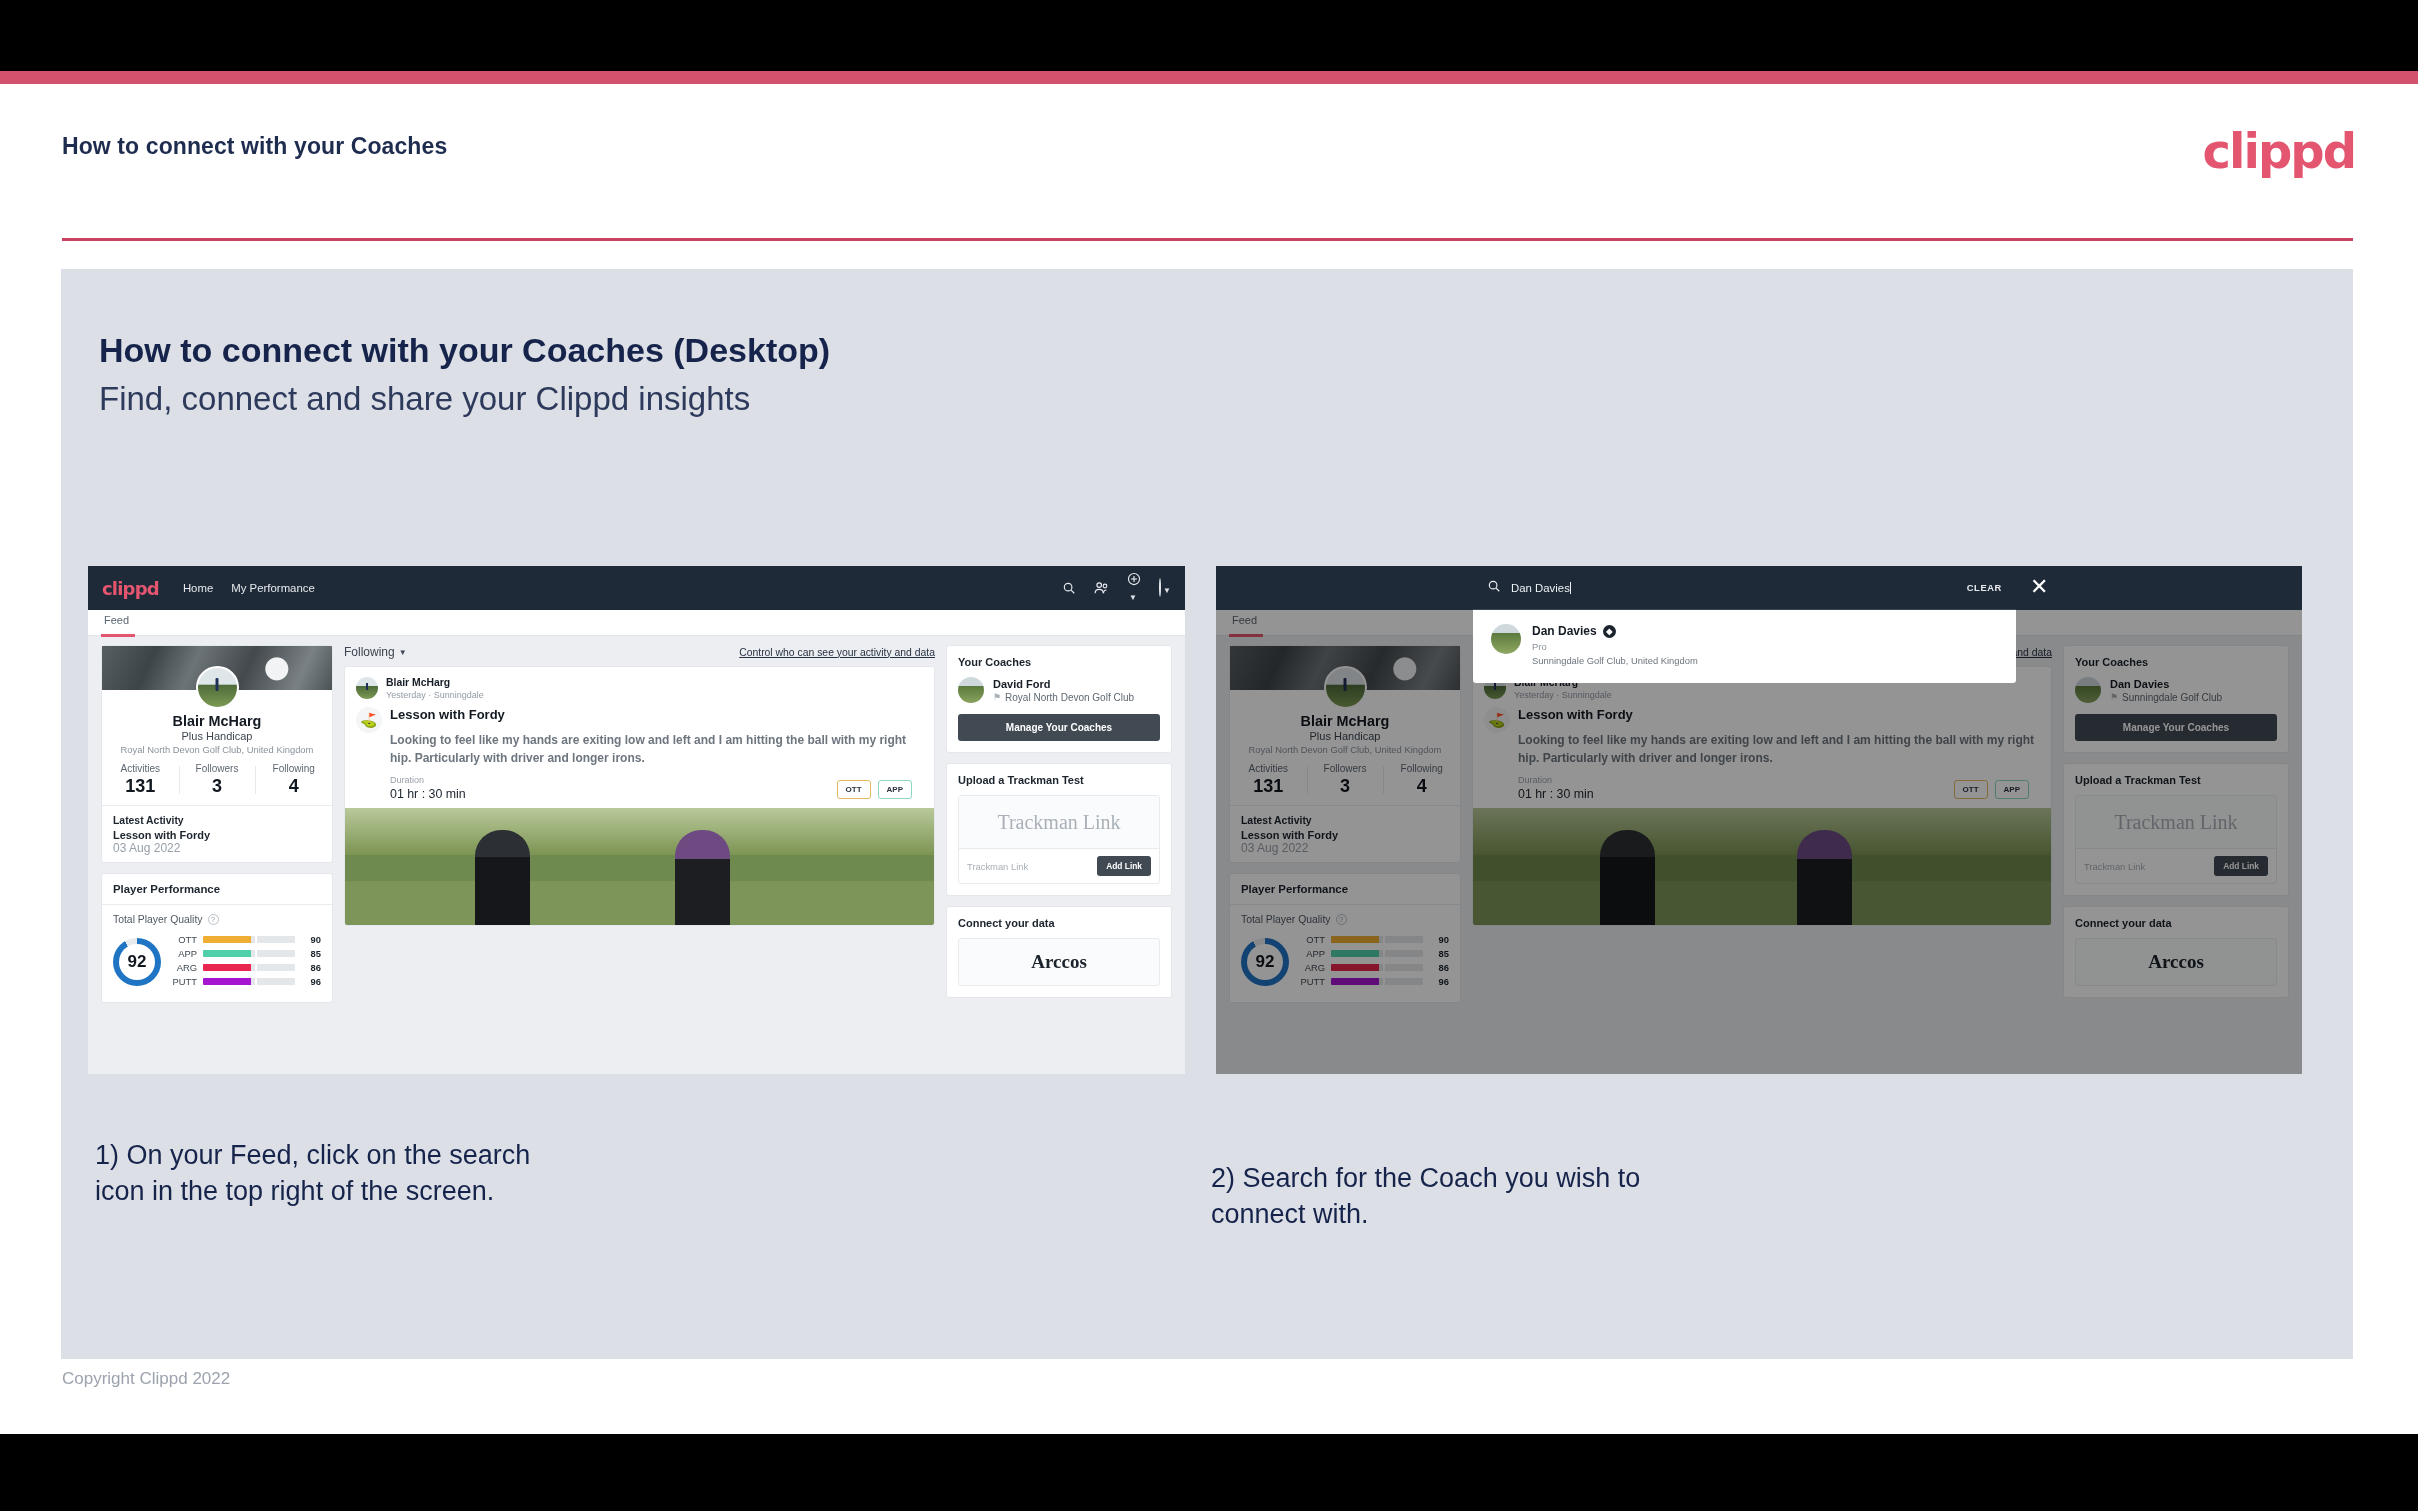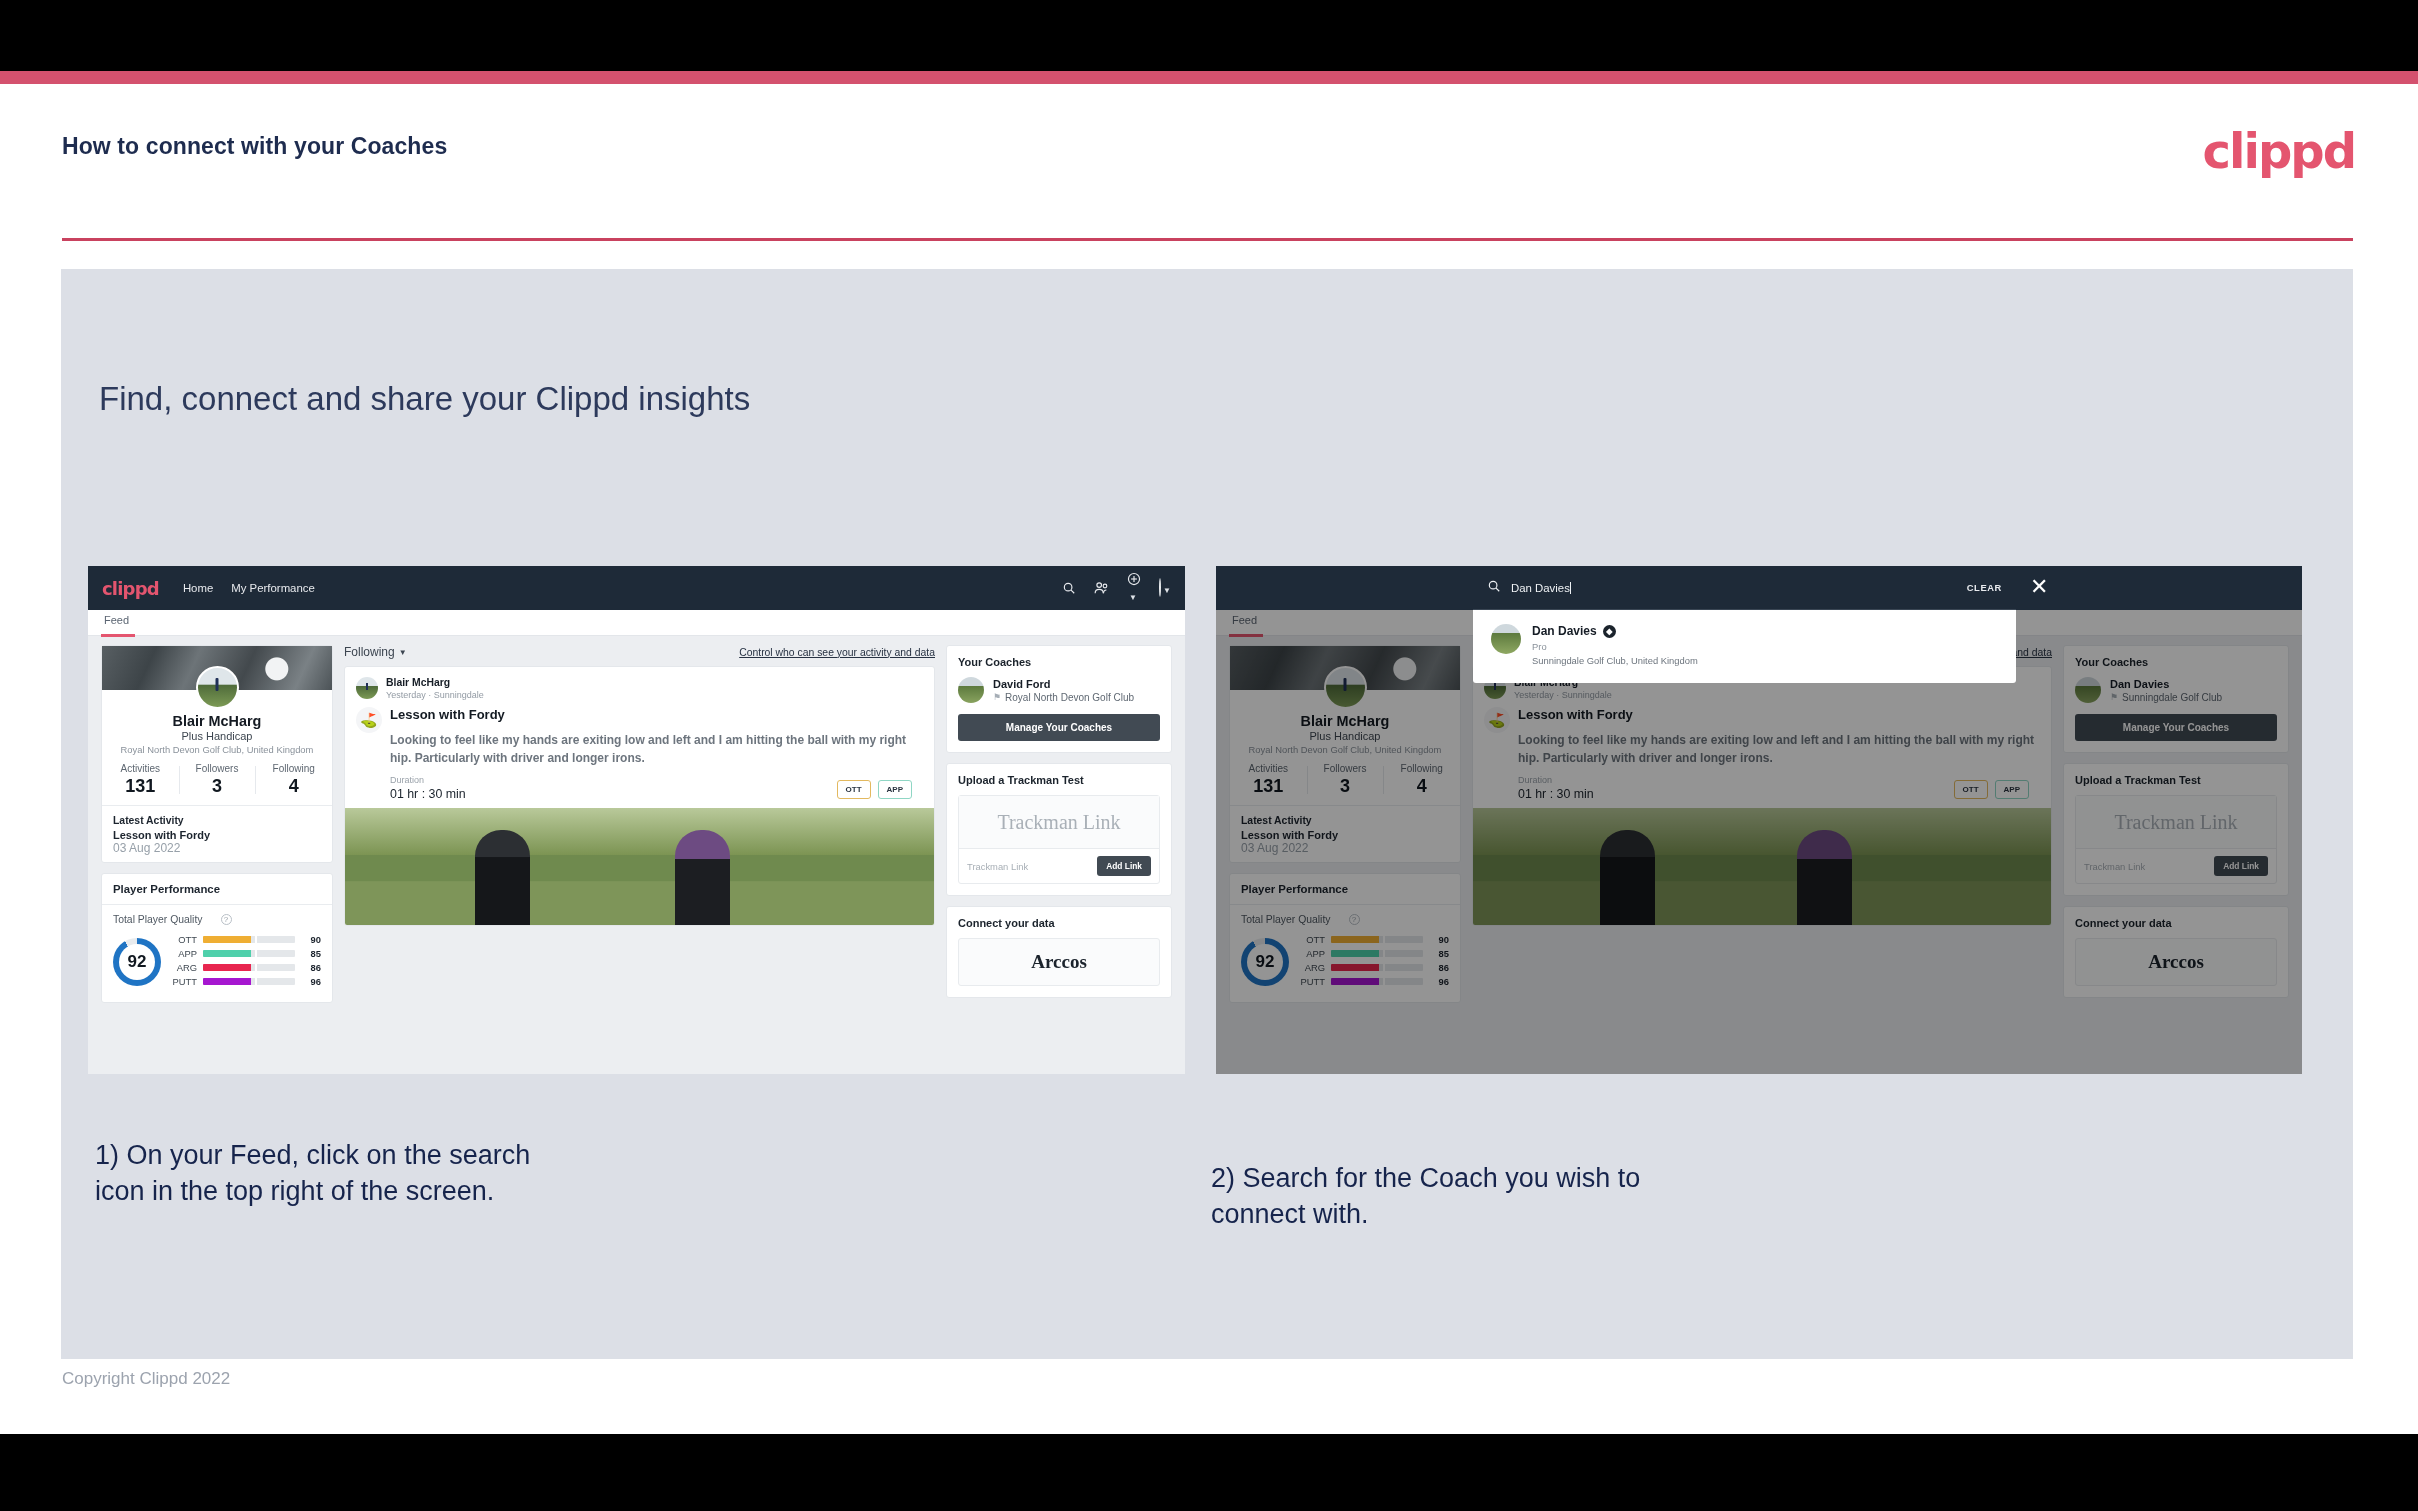--- a/index.html
+++ b/index.html
@@ -124,21 +124,21 @@
   .pc-stat-val { font-size:18px; font-weight:700; color:#111820; margin-top:2px; }
   .pc-latest { padding:9px 11px 7px; }
   .pc-latest-lab { font-size:10.4px; font-weight:700; color:#1c242e; }
   .pc-latest-title { font-size:11px; font-weight:700; color:#1c242e; margin-top:3px; }
   .pc-latest-date { font-size:12px; color:#97a0a9; margin-top:0; }
 
   
   .pp { margin-top:10px; }
   .pp-head { padding:9px 11px; border-bottom:1px solid #e9ecef; font-size:11.4px; font-weight:700; color:#1c242e; }
   .pp-body { padding:9px 11px 12px; }
-  .pp-tpq { font-size:10.4px; color:#4f5862; display:flex; align-items:center; gap:18px; }
+  .pp-tpq { font-size:10.4px; color:#4f5862; display:flex; align-items:center; gap:5px; }
   .qmark {
     width:11px; height:11px; border-radius:50%; border:1px solid #b9c0c7;
     font-size:8px; color:#9aa2aa; text-align:center; line-height:9px;
   }
   .pp-row { display:flex; align-items:center; gap:9px; margin-top:9px; }
   .pp-ring {
     width:48px; height:48px; border-radius:50%;
     background:conic-gradient(#1f74c4 0 330deg, #e8ebee 330deg 360deg);
     display:flex; align-items:center; justify-content:center; position:relative;
   }
@@ -285,20 +285,21 @@
   <div class="slide-title">How to connect with your Coaches</div>
 
   <div class="logo-wrap">
     <div class="logo-text">clippd</div>
   </div>
 
   <div class="header-rule"></div>
 
   <div class="content-panel"></div>
 
+  <div class="heading-1">How to connect with your Coaches (Desktop)</div>
   <div class="heading-2">Find, connect and share your Clippd insights</div>
 
   <div class="shot shot-1">
 
     <div class="app-nav">
       <div class="app-logo">clippd</div>
       <div class="app-nav-links">
         <div class="app-nav-link">Home</div>
         <div class="app-nav-link">My Performance</div>
       </div>

